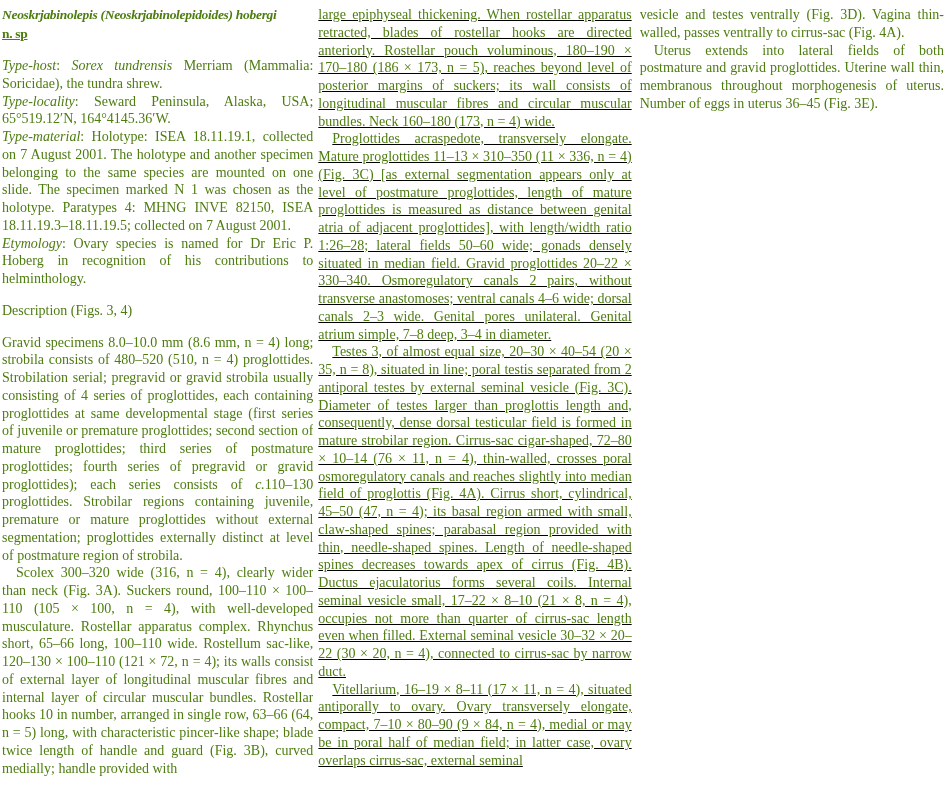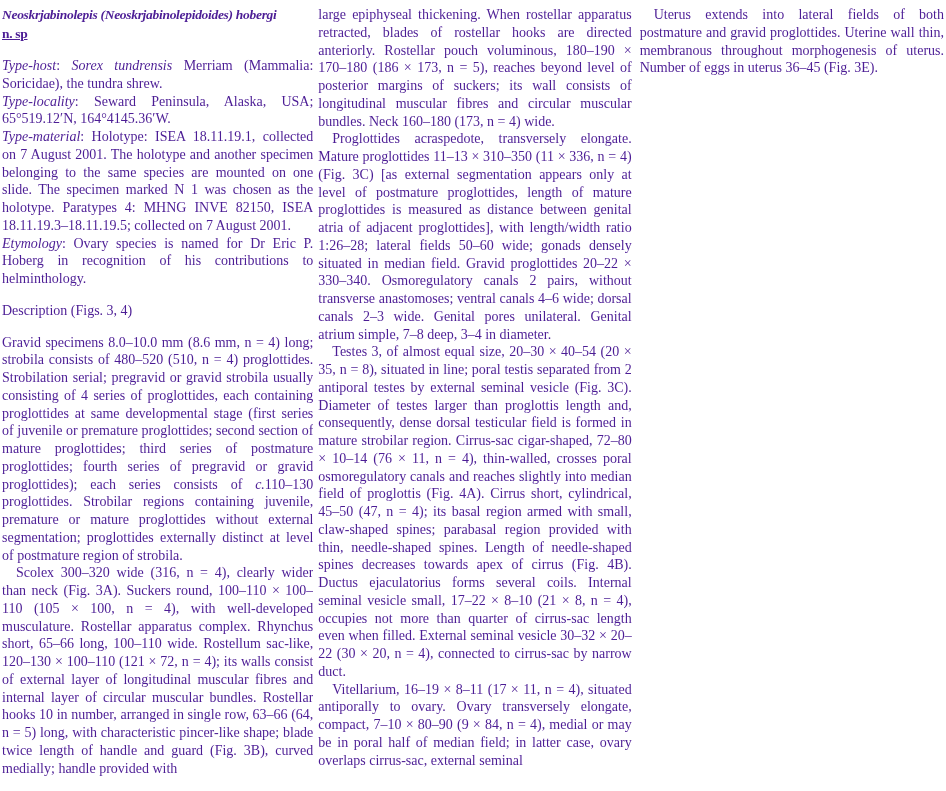--- a/index.html
+++ b/index.html
@@ -16,29 +16,29 @@
     box-sizing: border-box;
     padding: 6px 2px 0 2px;
     display: flex;
   }
   .col {
     box-sizing: border-box;
     overflow: hidden;
     height: 785px;
   }
   .col-left   { width: 312px; margin-right: 5px; }
-  .col-middle { width: 314px; margin-right: 8px; }
+  .col-middle { width: 314px; margin-right: 8px; text-decoration: underline; }
   .col-right  { width: 305px; }
   .col p {
     margin: 0;
     text-align: justify;
     font-family: "Liberation Serif", "DejaVu Serif", serif;
     font-size: 14px;
     line-height: 17.75px;
-    color: #4c1d95;
+    color: #4d7c0f;
   }
   p.indent { text-indent: 14px; }
   p.title {
     font-size: 13.5px;
     letter-spacing: -0.3px;
     line-height: 18.5px;
   }
   p.title .seg-bi { white-space: nowrap; }
   .seg-r  { font-style: normal; font-weight: normal; }
   .seg-i  { font-style: italic; }
@@ -59,15 +59,16 @@
       <p class="" style="margin-top: 14px;"><span class="seg-r">Gravid specimens 8.0–10.0 mm (8.6 mm, n = 4) long; strobila consists of 480–520 (510, n = 4) proglottides. Strobilation serial; pregravid or gravid strobila usually consisting of 4 series of proglottides, each containing proglottides at same developmental stage (first series of juvenile or premature proglottides; second section of mature proglottides; third series of postmature proglottides; fourth series of pregravid or gravid proglottides); each series consists of </span><span class="seg-i">c.</span><span class="seg-r">110–130 proglottides. Strobilar regions containing juvenile, premature or mature proglottides without external segmentation; proglottides externally distinct at level of postmature region of strobila.</span></p>
       <p class="indent"><span class="seg-r">Scolex 300–320 wide (316, n = 4), clearly wider than neck (Fig. 3A). Suckers round, 100–110 × 100–110 (105 × 100, n = 4), with well-developed musculature. Rostellar apparatus complex. Rhynchus short, 65–66 long, 100–110 wide. Rostellum sac-like, 120–130 × 100–110 (121 × 72, n = 4); its walls consist of external layer of longitudinal muscular fibres and internal layer of circular muscular bundles. Rostellar hooks 10 in number, arranged in single row, 63–66 (64, n = 5) long, with characteristic pincer-like shape; blade twice length of handle and guard (Fig. 3B), curved medially; handle provided with</span></p>
     </div>
   <div class="col col-middle">
       <p class=""><span class="seg-r">large epiphyseal thickening. When rostellar apparatus retracted, blades of rostellar hooks are directed anteriorly. Rostellar pouch voluminous, 180–190 × 170–180 (186 × 173, n = 5), reaches beyond level of posterior margins of suckers; its wall consists of longitudinal muscular fibres and circular muscular bundles. Neck 160–180 (173, n = 4) wide.</span></p>
       <p class="indent"><span class="seg-r">Proglottides acraspedote, transversely elongate. Mature proglottides 11–13 × 310–350 (11 × 336, n = 4) (Fig. 3C) [as external segmentation appears only at level of postmature proglottides, length of mature proglottides is measured as distance between genital atria of adjacent proglottides], with length/width ratio 1:26–28; lateral fields 50–60 wide; gonads densely situated in median field. Gravid proglottides 20–22 × 330–340. Osmoregulatory canals 2 pairs, without transverse anastomoses; ventral canals 4–6 wide; dorsal canals 2–3 wide. Genital pores unilateral. Genital atrium simple, 7–8 deep, 3–4 in diameter.</span></p>
       <p class="indent"><span class="seg-r">Testes 3, of almost equal size, 20–30 × 40–54 (20 × 35, n = 8), situated in line; poral testis separated from 2 antiporal testes by external seminal vesicle (Fig. 3C). Diameter of testes larger than proglottis length and, consequently, dense dorsal testicular field is formed in mature strobilar region. Cirrus-sac cigar-shaped, 72–80 × 10–14 (76 × 11, n = 4), thin-walled, crosses poral osmoregulatory canals and reaches slightly into median field of proglottis (Fig. 4A). Cirrus short, cylindrical, 45–50 (47, n = 4); its basal region armed with small, claw-shaped spines; parabasal region provided with thin, needle-shaped spines. Length of needle-shaped spines decreases towards apex of cirrus (Fig. 4B). Ductus ejaculatorius forms several coils. Internal seminal vesicle small, 17–22 × 8–10 (21 × 8, n = 4), occupies not more than quarter of cirrus-sac length even when filled. External seminal vesicle 30–32 × 20–22 (30 × 20, n = 4), connected to cirrus-sac by narrow duct.</span></p>
       <p class="indent"><span class="seg-r">Vitellarium, 16–19 × 8–11 (17 × 11, n = 4), situated antiporally to ovary. Ovary transversely elongate, compact, 7–10 × 80–90 (9 × 84, n = 4), medial or may be in poral half of median field; in latter case, ovary overlaps cirrus-sac, external seminal</span></p>
     </div>
   <div class="col col-right">
+      <p class=""><span class="seg-r">vesicle and testes ventrally (Fig. 3D). Vagina thin-walled, passes ventrally to cirrus-sac (Fig. 4A).</span></p>
       <p class="indent"><span class="seg-r">Uterus extends into lateral fields of both postmature and gravid proglottides. Uterine wall thin, membranous throughout morphogenesis of uterus. Number of eggs in uterus 36–45 (Fig. 3E).</span></p>
     </div>
 </div>
 
 </body></html>

